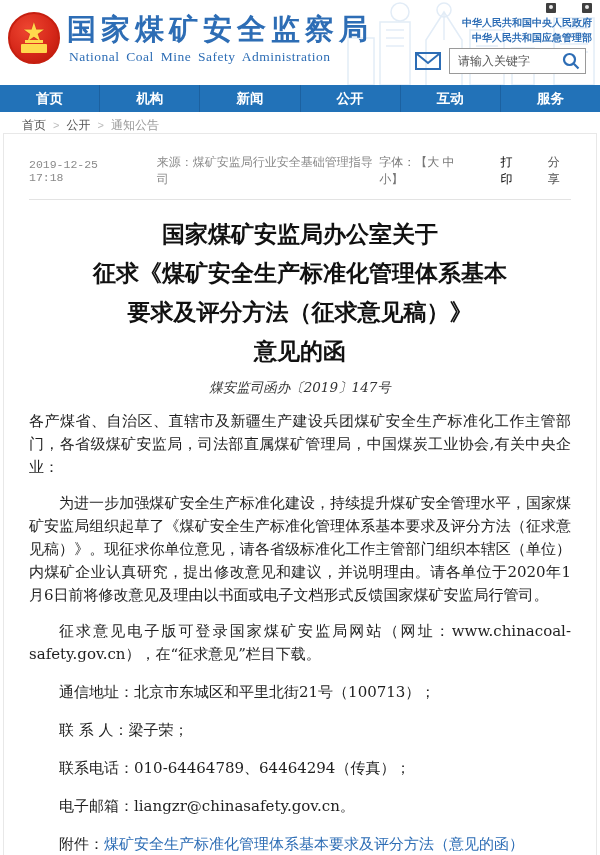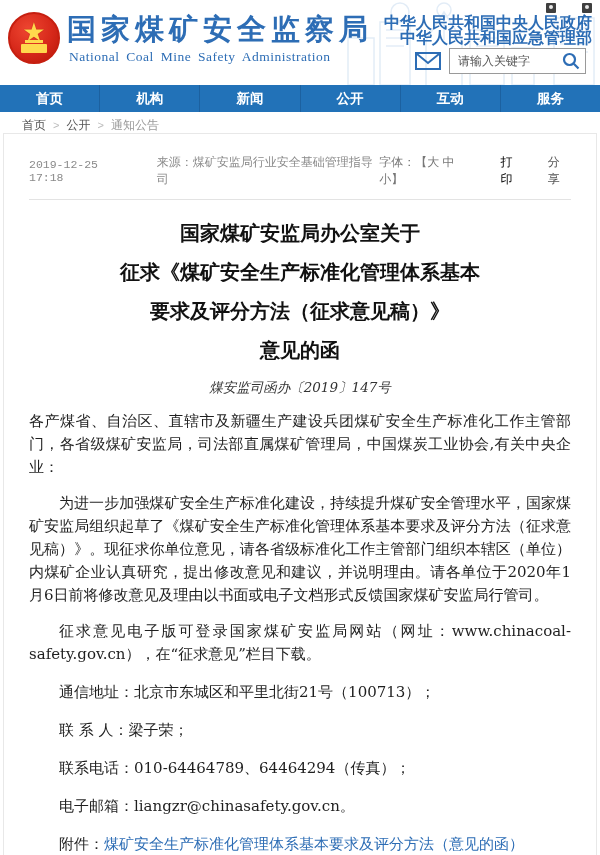--- a/index.html
+++ b/index.html
@@ -39,21 +39,21 @@
     position: absolute; left: 69px; top: 49px;
     color: #2d6db5; font-size: 13.5px; letter-spacing: .5px; white-space: nowrap;
     font-family: "Liberation Serif", "DejaVu Serif", serif;
     word-spacing: 3px;
   }
 
   .top-right { position: absolute; right: 8px; top: 3px; text-align: right; }
   .mini-icons { display: flex; justify-content: flex-end; gap: 26px; margin-bottom: 2px; }
   .mini-icon { width: 10px; height: 10px; background: #3f3f3f; border-radius: 1px; position: relative; }
   .mini-icon:after { content:""; position:absolute; left:3px; top:2px; width:4px; height:4px; background:#e9e9e9; border-radius:50%; }
-  .gov-link { display: block; color: #2d6db5; font-size: 16px; line-height: 15px; text-decoration: none; font-weight: 600; }
+  .gov-link { display: block; color: #2d6db5; font-size: 10px; line-height: 15px; text-decoration: none; font-weight: 600; }
 
   .search-row { position: absolute; right: 14px; top: 48px; display: flex; align-items: center; }
   .mail-btn { width: 28px; height: 22px; margin-right: 7px; cursor: pointer; display:flex; align-items:center; }
   .search-box {
     width: 137px; height: 26px; border: 1px solid #9a9a9a; background: #fff;
     display: flex; align-items: center; padding: 0 4px 0 8px;
   }
   .search-box input { border: none; outline: none; flex: 1; min-width: 0; font-size: 12px; color: #333; background: transparent; }
   .search-box input::placeholder { color: #555; }
   .search-btn { width: 20px; height: 20px; cursor: pointer; flex: none; }
@@ -88,21 +88,21 @@
   .share-link { color: #555; cursor: pointer; }
 
   .divider { border-top: 1px solid #e3e3e3; margin: 11px 25px 0; }
 
   
   .article {
     padding: 14px 25px 0;
     font-family: "DejaVu Serif", "Liberation Serif", serif;
     color: #1f1f1f;
   }
-  .title-line { text-align: center; font-size: 20px; font-weight: 700; line-height: 39px; color: #111; }
+  .title-line { text-align: center; font-size: 23px; font-weight: 700; line-height: 39px; color: #111; }
   .doc-number { text-align: center; font-size: 13.5px; color: #333; margin-top: 9px; font-style: italic; }
   .para { font-size: 15px; line-height: 23px; margin-top: 13px; text-align: justify; }
   .para.indent { text-indent: 2em; }
   .para.contact { margin-top: 15px; text-align: left; }
   .attach-label { color: #1f1f1f; margin-top: 40px; }
   .attach-link { color: #2d6db5; text-decoration: none; cursor: pointer; }
 </style>
 </head>
 <body>
 

